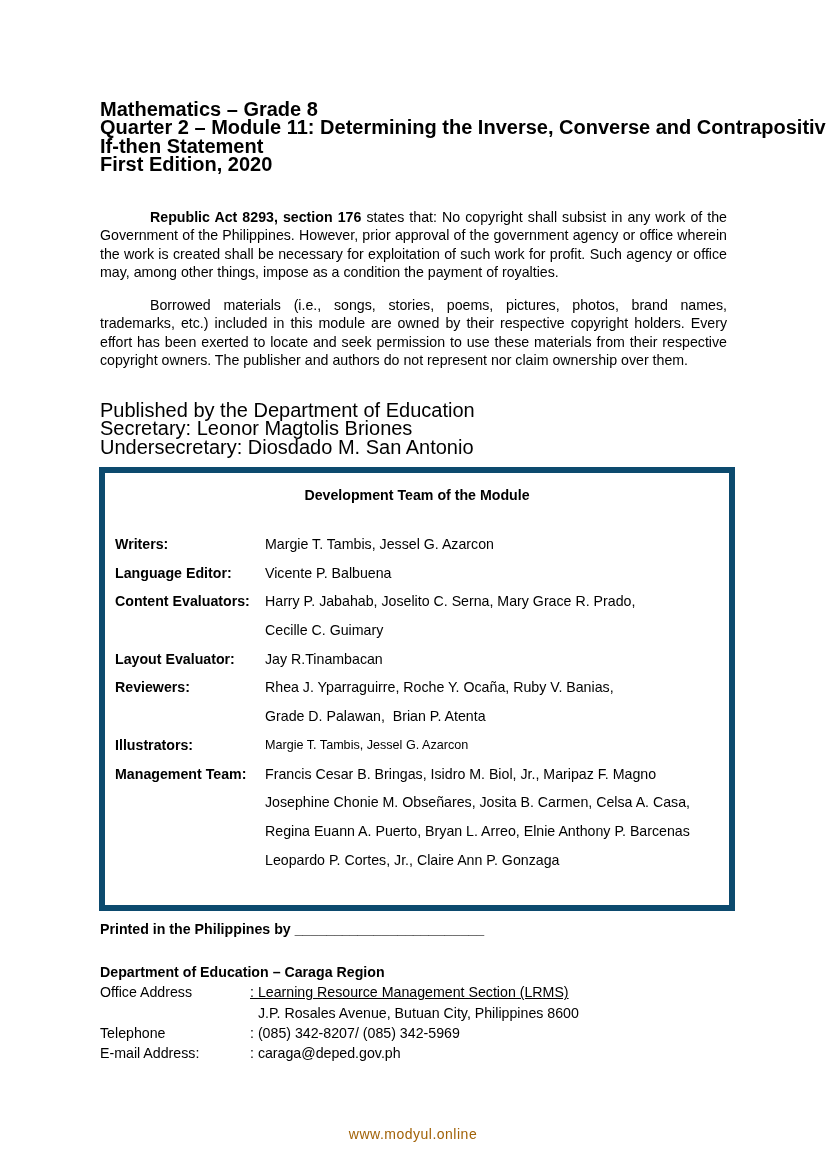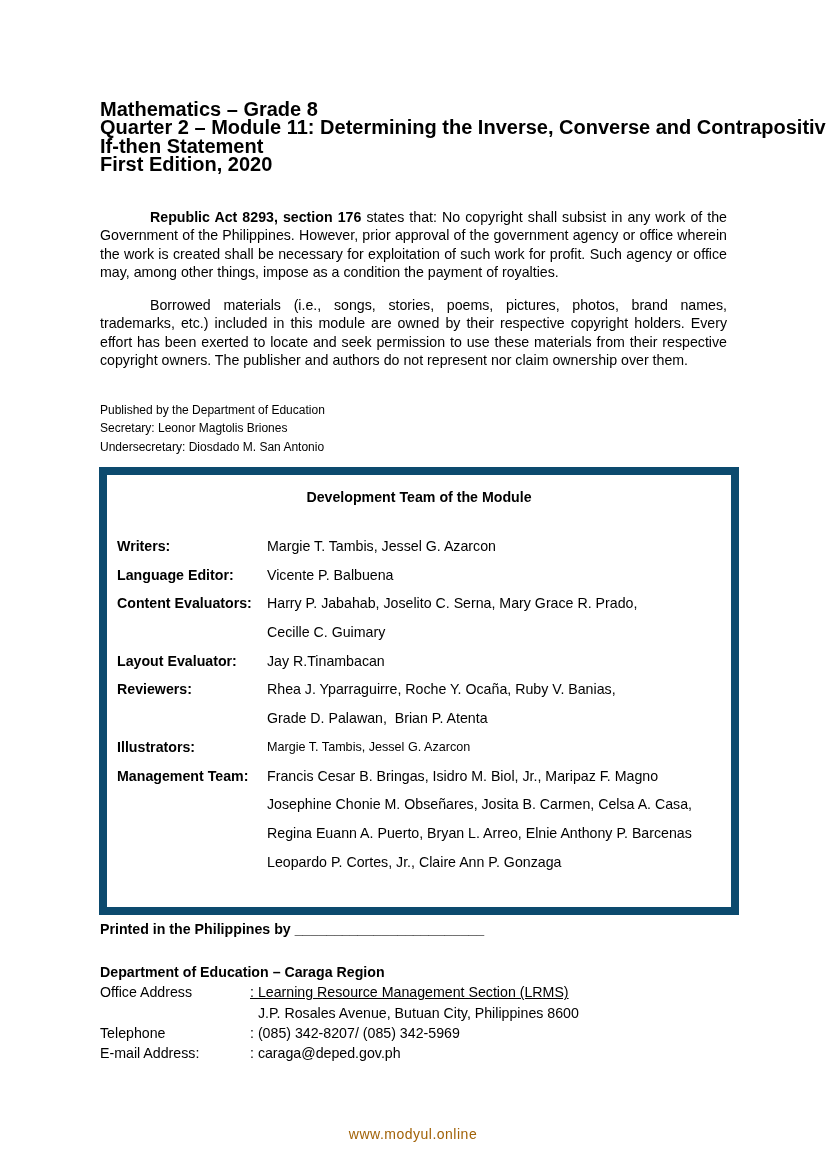--- a/index.html
+++ b/index.html
@@ -7,24 +7,24 @@
       width: 826px; height: 1169px; position: relative; overflow: hidden;
       font-family: "Liberation Sans", sans-serif; color: #000;
     }
     .page { position: absolute; left: 100px; top: 0; width: 627px; }
     .title-block { position: absolute; top: 100px; left: 0; font-weight: bold; font-size: 20px; line-height: 18.3px; }
     .title-block div { white-space: nowrap; }
     .para { position: absolute; left: 0; width: 627px; font-size: 14.2px; line-height: 18.3px; text-align: justify; text-justify: inter-word; }
     .para .indent { display: inline-block; width: 50px; }
     #para1 { top: 208px; }
     #para2 { top: 296px; }
-    .pub { position: absolute; top: 401px; left: 0; font-size: 12px; line-height: 18.3px; }
+    .pub { position: absolute; top: 401px; left: 0; font-size: 20px; line-height: 18.3px; }
     .team-box {
       position: absolute; left: -1px; top: 467px; width: 624px; height: 432px;
-      border: 8px solid #0c4a6e;
+      border: 6px solid #0c4a6e;
     }
     .team-title { position: absolute; top: 14px; left: 0; width: 100%; text-align: center; font-weight: bold; font-size: 14.2px; }
     .team-rows { position: absolute; top: 62px; left: 10px; width: 610px; }
     .team-row { display: flex; height: 28.7px; font-size: 14.2px; line-height: 18px; }
     .team-row .role { width: 150px; font-weight: bold; white-space: nowrap; }
     .team-row .names { white-space: nowrap; }
     .team-row .names.small { font-size: 12.6px; }
     .team-row .names .normal { font-size: 14.2px; }
     .printed { position: absolute; top: 921px; left: 0; font-weight: bold; font-size: 14.2px; }
     .deped { position: absolute; top: 962px; left: 0; font-size: 14.2px; line-height: 20.3px; }

